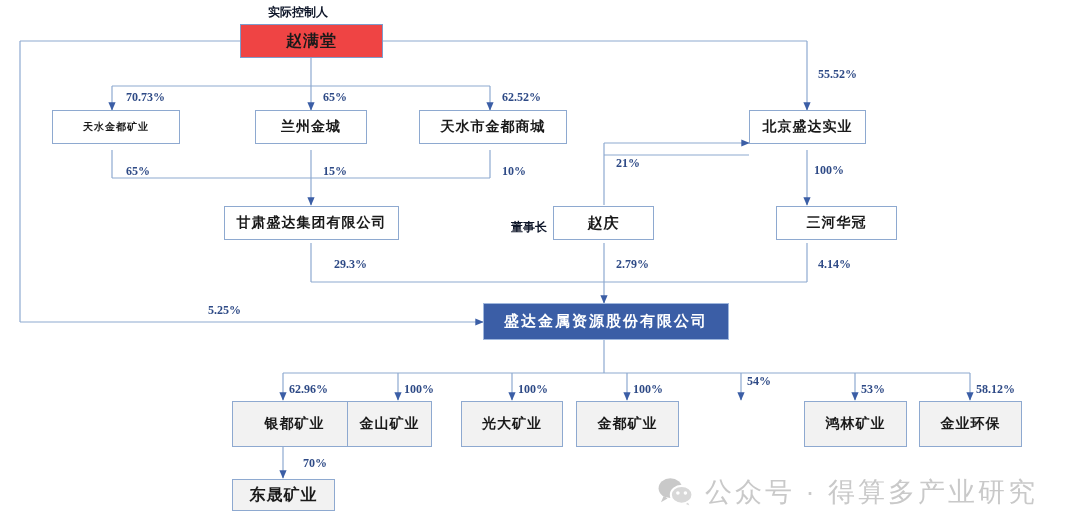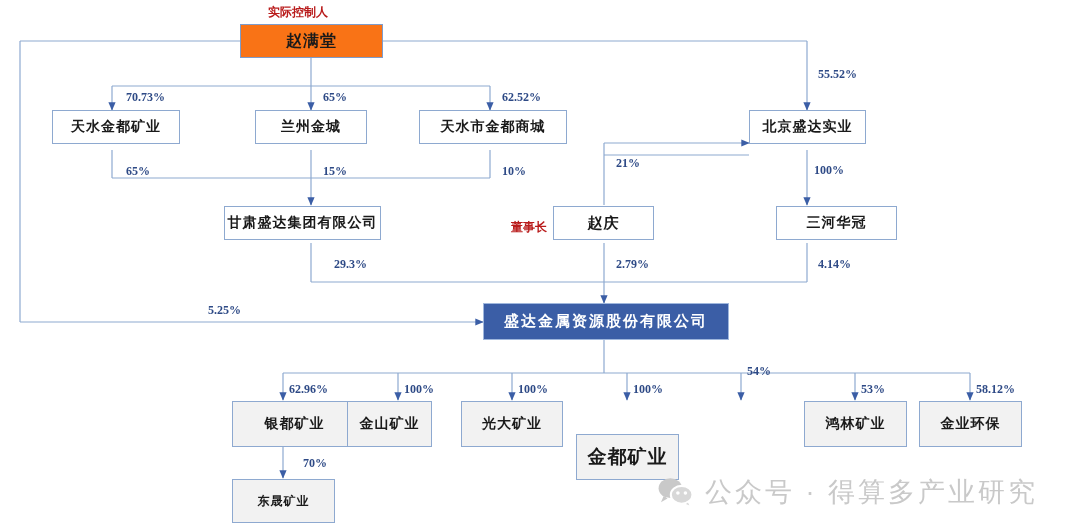--- a/index.html
+++ b/index.html
@@ -35,40 +35,40 @@
     background: #ffffff;
     color: #1a1a1a;
     font-weight: bold;
     letter-spacing: 1px;
     white-space: nowrap;
   }
   .node.shade {
     background: #f2f2f2;
   }
   .node.root {
-    background: #f97316;
+    background: #ef4444;
     border: 1px solid #7e9ccb;
   }
   .node.primary {
     background: #3b5ea6;
     border: 1px solid #9fb7dd;
     color: #ffffff;
     letter-spacing: 2px;
   }
   .edge-label {
     position: absolute;
     color: #2e4a86;
     font-family: "Liberation Serif", "DejaVu Serif", serif;
     font-weight: bold;
     font-size: 12px;
     white-space: nowrap;
   }
   .caption {
     position: absolute;
-    color: #b91c1c;
+    color: #0f172a;
     font-weight: bold;
     font-size: 12px;
     white-space: nowrap;
   }
   .watermark {
     position: absolute;
     display: flex;
     align-items: center;
     gap: 10px;
     color: #c9c9c9;
@@ -139,41 +139,41 @@
       <path d="M970,373 L970,400" marker-end="url(#ah)"></path>
 
       <path d="M283,447 L283,478" marker-end="url(#ah)"></path>
     </g>
   </svg>
 
   <div class="caption" style="left:268px; top:4px;">实际控制人</div>
 
   <div class="node root" style="left:240px; top:24px; width:143px; height:34px; font-size:16px;">赵满堂</div>
 
-  <div class="node" style="left:52px; top:110px; width:128px; height:34px; font-size:14px;">天水金都矿业</div>
+  <div class="node" style="left:52px; top:110px; width:128px; height:34px; font-size:10px;">天水金都矿业</div>
   <div class="node" style="left:255px; top:110px; width:112px; height:34px; font-size:14px;">兰州金城</div>
   <div class="node" style="left:419px; top:110px; width:148px; height:34px; font-size:14px;">天水市金都商城</div>
   <div class="node" style="left:749px; top:110px; width:117px; height:34px; font-size:14px;">北京盛达实业</div>
 
-  <div class="node" style="left:224px; top:206px; width:157px; height:34px; font-size:14px;">甘肃盛达集团有限公司</div>
+  <div class="node" style="left:224px; top:206px; width:175px; height:34px; font-size:14px;">甘肃盛达集团有限公司</div>
   <div class="node" style="left:553px; top:206px; width:101px; height:34px; font-size:15px;">赵庆</div>
   <div class="node" style="left:776px; top:206px; width:121px; height:34px; font-size:14px;">三河华冠</div>
 
   <div class="caption" style="left:511px; top:219px;">董事长</div>
 
   <div class="node primary" style="left:483px; top:303px; width:246px; height:37px; font-size:15px;">盛达金属资源股份有限公司</div>
 
   <div class="node shade" style="left:232px; top:401px; width:125px; height:46px; font-size:14px;">银都矿业</div>
   <div class="node shade" style="left:347px; top:401px; width:85px; height:46px; font-size:14px;">金山矿业</div>
   <div class="node shade" style="left:461px; top:401px; width:102px; height:46px; font-size:14px;">光大矿业</div>
-  <div class="node shade" style="left:576px; top:401px; width:103px; height:46px; font-size:19px;margin-top:33px;">金都矿业</div>
+  <div class="node shade" style="left:576px; top:401px; width:103px; height:46px; font-size:14px;">金都矿业</div>
   <div class="node shade" style="left:804px; top:401px; width:103px; height:46px; font-size:14px;">鸿林矿业</div>
   <div class="node shade" style="left:919px; top:401px; width:103px; height:46px; font-size:14px;">金业环保</div>
 
-  <div class="node shade" style="left:232px; top:479px; width:103px; height:44px; font-size:12px;">东晟矿业</div>
+  <div class="node shade" style="left:232px; top:479px; width:103px; height:32px; font-size:16px;">东晟矿业</div>
 
   <div class="edge-label" style="left:126px; top:90px;">70.73%</div>
   <div class="edge-label" style="left:323px; top:90px;">65%</div>
   <div class="edge-label" style="left:502px; top:90px;">62.52%</div>
   <div class="edge-label" style="left:818px; top:67px;">55.52%</div>
   <div class="edge-label" style="left:208px; top:303px;">5.25%</div>
 
   <div class="edge-label" style="left:126px; top:164px;">65%</div>
   <div class="edge-label" style="left:323px; top:164px;">15%</div>
   <div class="edge-label" style="left:502px; top:164px;">10%</div>
@@ -182,21 +182,21 @@
   <div class="edge-label" style="left:814px; top:163px;">100%</div>
 
   <div class="edge-label" style="left:334px; top:257px;">29.3%</div>
   <div class="edge-label" style="left:616px; top:257px;">2.79%</div>
   <div class="edge-label" style="left:818px; top:257px;">4.14%</div>
 
   <div class="edge-label" style="left:289px; top:382px;">62.96%</div>
   <div class="edge-label" style="left:404px; top:382px;">100%</div>
   <div class="edge-label" style="left:518px; top:382px;">100%</div>
   <div class="edge-label" style="left:633px; top:382px;">100%</div>
-  <div class="edge-label" style="left:747px; top:364px;">54%</div>
+  <div class="edge-label" style="left:747px; top:374px;">54%</div>
   <div class="edge-label" style="left:861px; top:382px;">53%</div>
   <div class="edge-label" style="left:976px; top:382px;">58.12%</div>
 
   <div class="edge-label" style="left:303px; top:456px;">70%</div>
 
   <div class="watermark" style="left:657px; top:474px;">
     <svg class="wm-icon" viewBox="0 0 40 34">
       <ellipse cx="14" cy="13" rx="12.5" ry="10.5" fill="#c9c9c9"></ellipse>
       <path d="M7,21 L4,28 L11,24 z" fill="#c9c9c9"></path>
       <ellipse cx="26" cy="20" rx="11.5" ry="9.5" fill="#d8d8d8" stroke="#ffffff" stroke-width="2.2"></ellipse>

